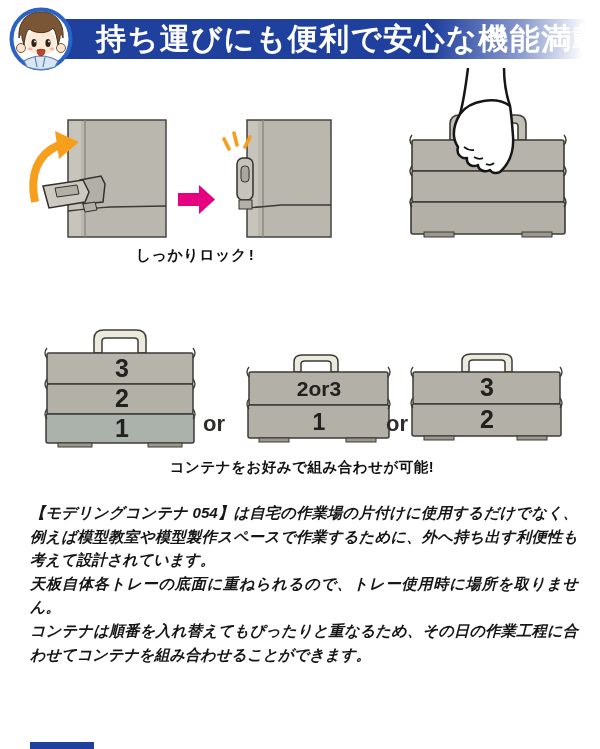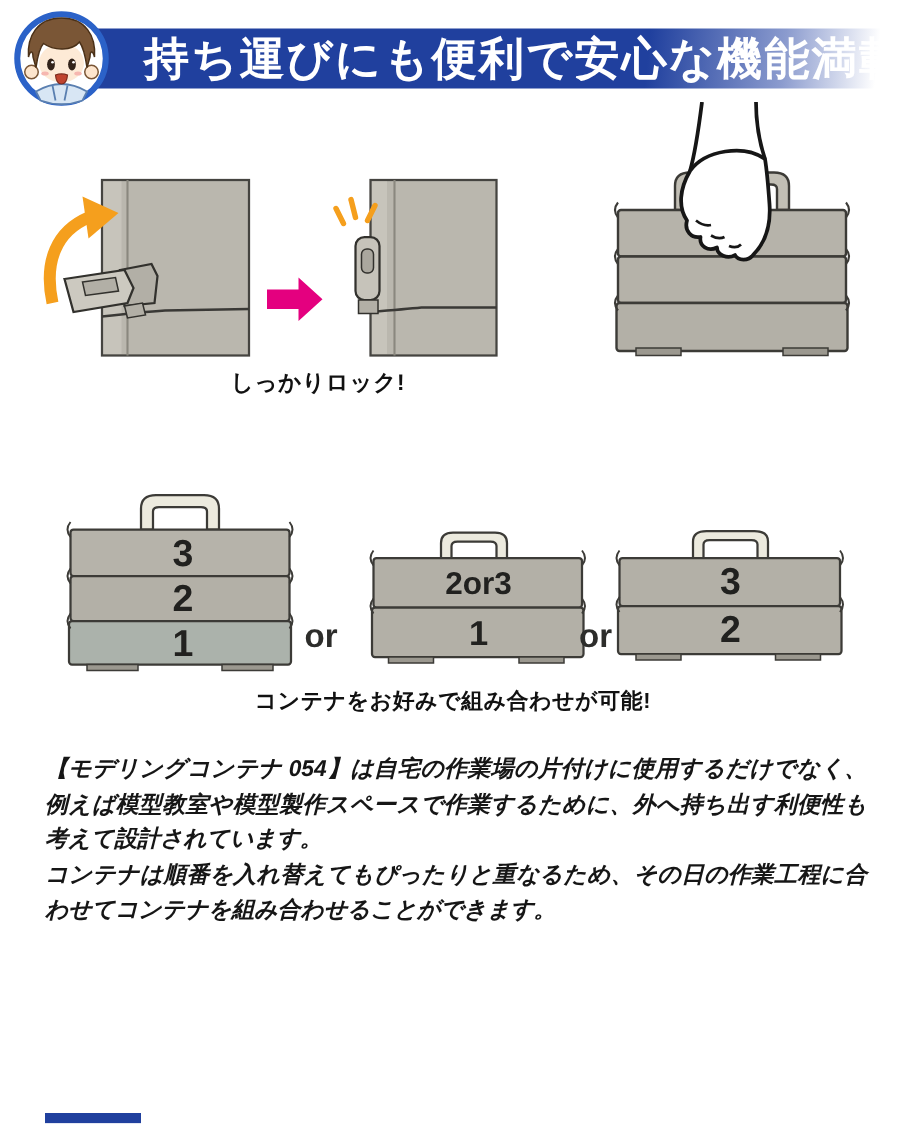--- a/index.html
+++ b/index.html
@@ -17,21 +17,21 @@
     padding-left:60px;color:#fff;font-size:30px;font-weight:800;letter-spacing:1.5px;
     white-space:nowrap;
   }
   .avatar{position:absolute;left:9px;top:7px;width:64px;height:64px;}
   
   .illus{position:absolute;}
   .caption{
     position:absolute;font-weight:800;color:#111;text-align:center;
     letter-spacing:0.5px;white-space:nowrap;
   }
-  .caption-lock{left:124px;top:246px;width:176px;font-size:15px;}
+  .caption-lock{left:108px;top:246px;width:176px;font-size:15px;font-family:Liberation Mono, monospace;}
   .caption-carry{left:406px;top:245px;width:168px;font-size:15px;}
   .caption-combo{left:148px;top:458px;width:308px;font-size:14.5px;}
   .or-label{
     position:absolute;font-size:22px;font-weight:700;color:#2d2d2b;
   }
   .or-a{left:203px;top:411px;}
   .or-b{left:386px;top:411px;}
   
   .description{
     position:absolute;left:30px;top:501px;width:548px;
@@ -219,18 +219,19 @@
       </g>
       <text class="tier-num" x="77" y="46" font-size="25">3</text>
       <text class="tier-num" x="77" y="78" font-size="25">2</text>
     </svg>
   </div>
 
   <div class="caption caption-combo">コンテナをお好みで組み合わせが可能!</div>
 
   <div class="description">
     <p>【モデリングコンテナ 054】は自宅の作業場の片付けに使用するだけでなく、例えば模型教室や模型製作スペースで作業するために、外へ持ち出す利便性も考えて設計されています。</p>
+    <p>天板自体各トレーの底面に重ねられるので、トレー使用時に場所を取りません。</p>
     <p>コンテナは順番を入れ替えてもぴったりと重なるため、その日の作業工程に合わせてコンテナを組み合わせることができます。</p>
   </div>
 
   <div class="bottom-bar"></div>
 
 </div>
 
 </body></html>

